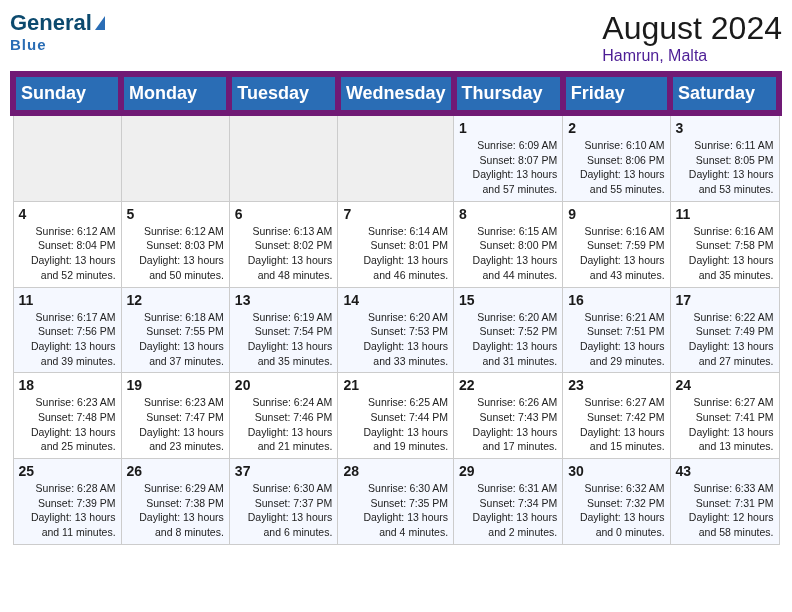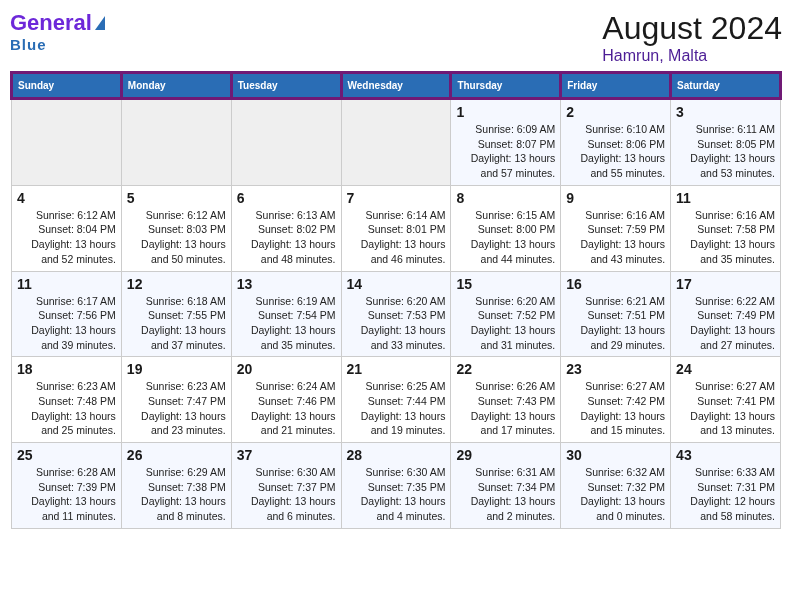--- a/index.html
+++ b/index.html
@@ -36,22 +36,22 @@
     .calendar {
       width: 100%;
       border-collapse: collapse;
       font-size: 11px;
     }
     .calendar th {
       background: #2a6db5;
       color: #fff;
       text-align: left;
       padding: 6px 5px;
-      font-size: 10px;
-      border: 3px solid #701a75;
+      font-size: 18px;
+      border: 6px solid #701a75;
     }
     .calendar td {
       border: 1px solid #ccc;
       vertical-align: top;
       padding: 4px 5px;
       width: 110px;
       min-height: 80px;
       background: #fff;
     }
     .calendar td.empty {
@@ -76,21 +76,21 @@
       background: #fff;
     }
     .calendar td.empty {
       background: #efefef !important;
     }
     .gb-logo {
       display: flex;
       align-items: center;
       gap: 2px;
     }
-    .gb-g { color: #6d28d9; font-size: 22px; font-weight: bold; }
+    .gb-g { color: #0c4a6e; font-size: 22px; font-weight: bold; }
     .gb-blue-tri {
       width: 0;
       height: 0;
       border-left: 10px solid transparent;
       border-bottom: 14px solid #2a6db5;
       margin-left: 1px;
     }
     .logo-line2 { color: #2a6db5; font-size: 15px; font-weight: bold; letter-spacing: 1px; }
   </style>
 </head>

